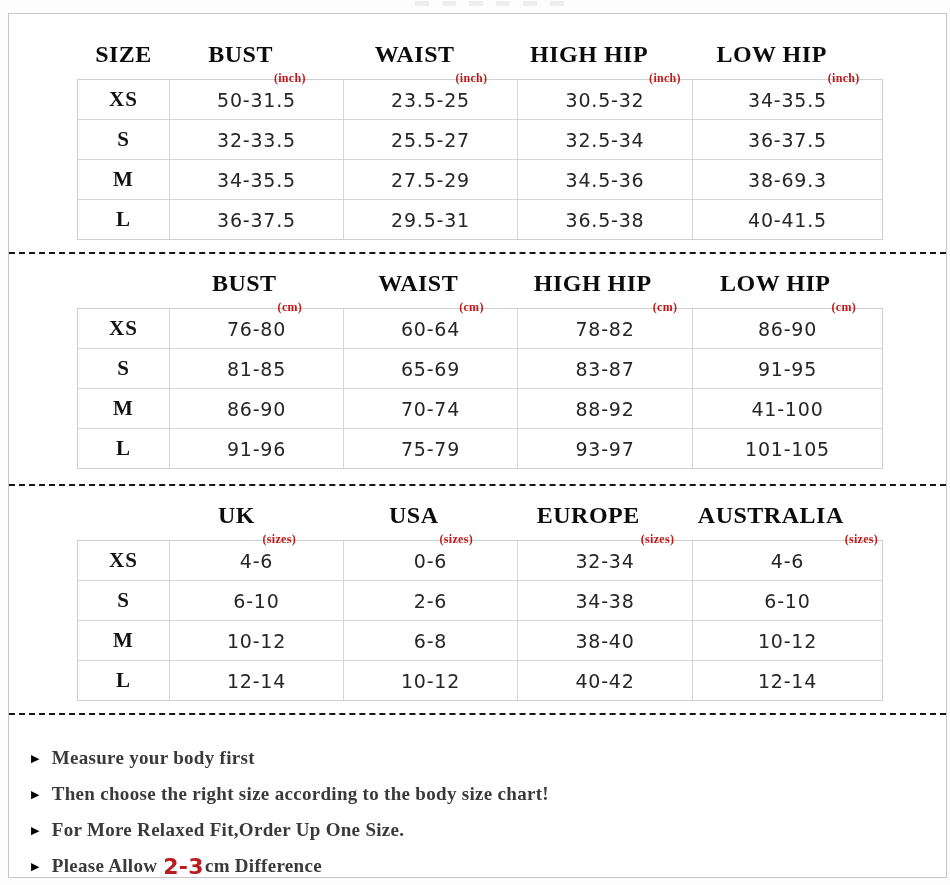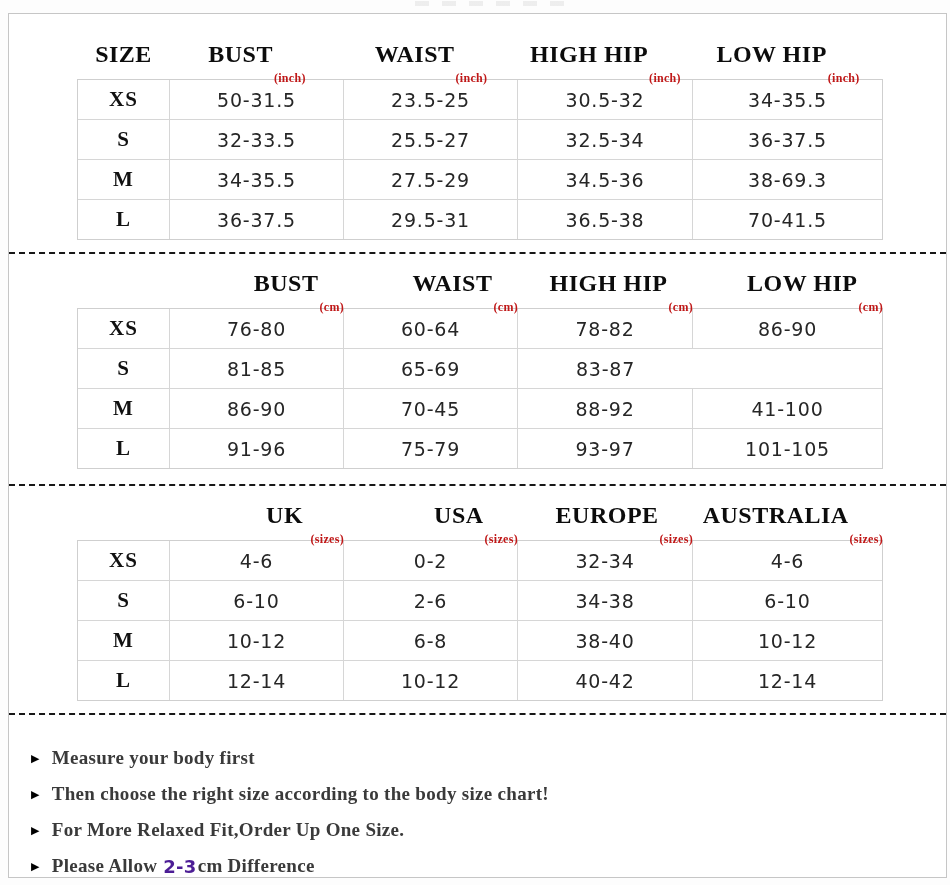--- a/index.html
+++ b/index.html
@@ -16,21 +16,21 @@
   .frame {
     position:absolute; left:8px; top:13px; width:939px; height:865px;
     box-sizing:border-box; border:1px solid #c6c6c6; background:#fff;
     padding-top:16px; overflow:hidden;
   }
   .table-block { margin-left:68px; width:806px; }
   .thead {
     display:grid; grid-template-columns:93px 174px 174px 175px 190px;
     height:49px; align-items:center; text-align:center;
   }
-  .thead.sub { margin-top:5px;text-align:right; }
+  .thead.sub { margin-top:5px; }
   .h-label {
     font-weight:bold; font-size:24px; color:#0c0c0c; letter-spacing:.5px;
     white-space:pre;
   }
   .h-unit {
     font-weight:bold; font-size:12px; color:#c01818;
     position:relative; top:20px; margin-left:1px; letter-spacing:.3px;
   }
   .tbody { border:1px solid #cfcfcf; background:#fff; }
   .tr {
@@ -53,22 +53,22 @@
   .divider { border-top:2px dashed #171717; margin-top:12px; }
   .divider.d2 { margin-top:15px; }
   .notes { padding:25px 0 0 22px; }
   .note {
     height:36px; display:flex; align-items:center;
     font-weight:bold; font-size:19px; color:#3a3a3a; letter-spacing:.3px;
   }
   .note .bullet { font-size:11px; color:#000; margin-right:12px; }
   .note .txt { white-space:pre; }
   .note .strongpart {
-    font-family:"DejaVu Sans",sans-serif; font-size:18px; font-weight:bold;
-    color:#4c1d95; margin:0 1px; white-space:pre;
+    font-family:"DejaVu Sans",sans-serif; font-size:22px; font-weight:bold;
+    color:#b91c1c; margin:0 1px; white-space:pre;
   }
 </style>
 </head>
 <body>
 
 <div class="top-artifact"></div>
 
 <div class="frame">
 
   <div class="table-block">
@@ -138,21 +138,21 @@
         <div class="td val-cell">
             <span>36-37.5</span>
           </div>
         <div class="td val-cell">
             <span>29.5-31</span>
           </div>
         <div class="td val-cell">
             <span>36.5-38</span>
           </div>
         <div class="td val-cell">
-            <span>70-41.5</span>
+            <span>40-41.5</span>
           </div>
       </div>
     </div>
   </div>
 
   <div class="divider"></div>
 
   <div class="table-block">
     <div class="thead sub">
       <div class="th"><span class="h-label"></span></div>
@@ -185,30 +185,33 @@
           </div>
         <div class="td val-cell">
             <span>81-85</span>
           </div>
         <div class="td val-cell">
             <span>65-69</span>
           </div>
         <div class="td val-cell">
             <span>83-87</span>
           </div>
+        <div class="td val-cell">
+            <span>91-95</span>
+          </div>
       </div>
       <div class="tr">
         <div class="td size-cell">
             <span>M</span>
           </div>
         <div class="td val-cell">
             <span>86-90</span>
           </div>
         <div class="td val-cell">
-            <span>70-45</span>
+            <span>70-74</span>
           </div>
         <div class="td val-cell">
             <span>88-92</span>
           </div>
         <div class="td val-cell">
             <span>41-100</span>
           </div>
       </div>
       <div class="tr">
         <div class="td size-cell">
@@ -242,21 +245,21 @@
     </div>
     <div class="tbody">
       <div class="tr">
         <div class="td size-cell">
             <span>XS</span>
           </div>
         <div class="td val-cell">
             <span>4-6</span>
           </div>
         <div class="td val-cell">
-            <span>0-2</span>
+            <span>0-6</span>
           </div>
         <div class="td val-cell">
             <span>32-34</span>
           </div>
         <div class="td val-cell">
             <span>4-6</span>
           </div>
       </div>
       <div class="tr">
         <div class="td size-cell">

